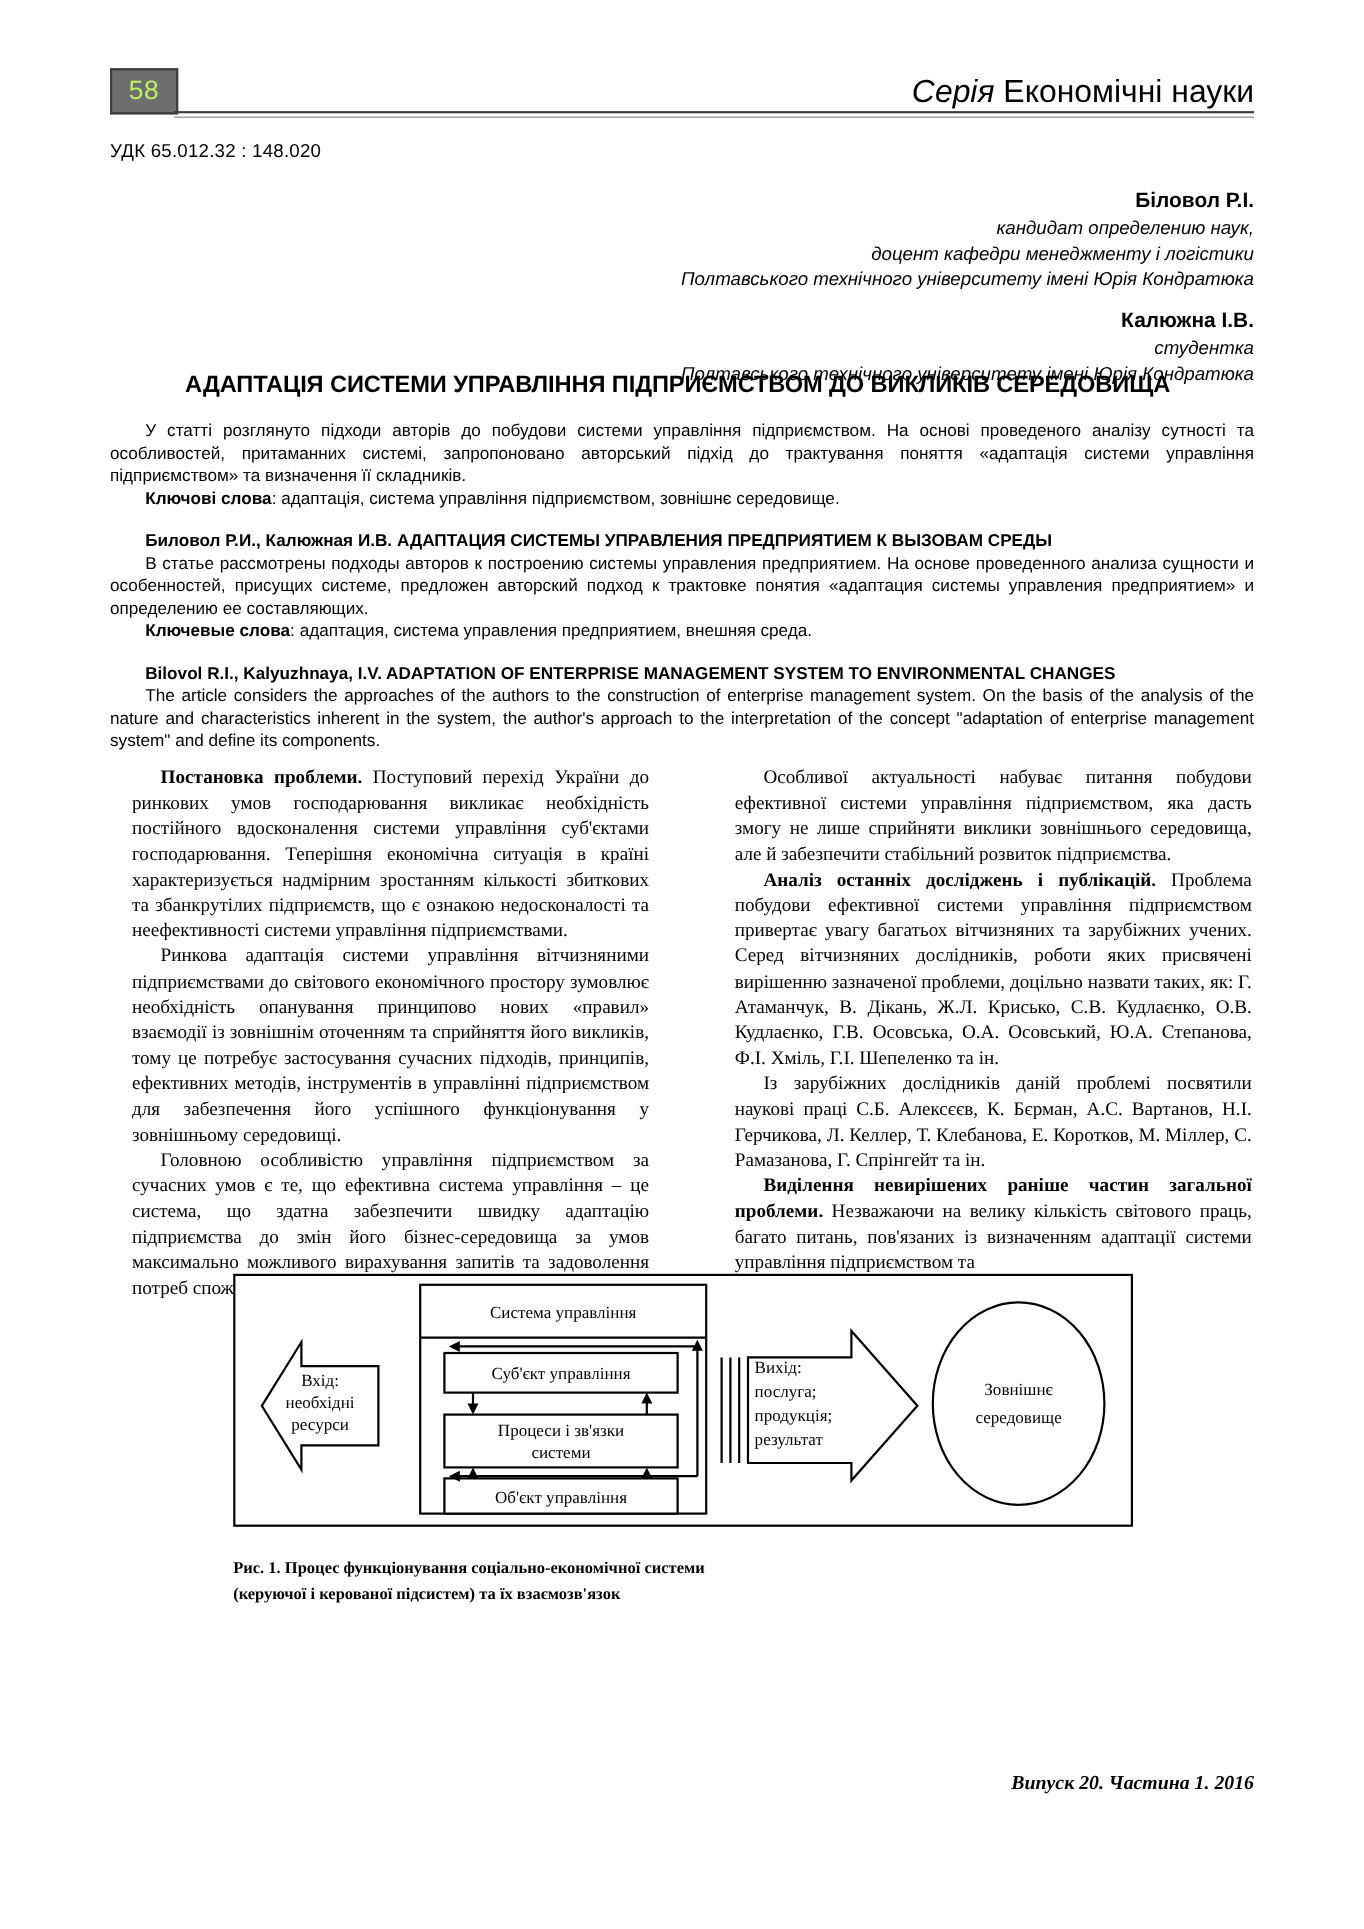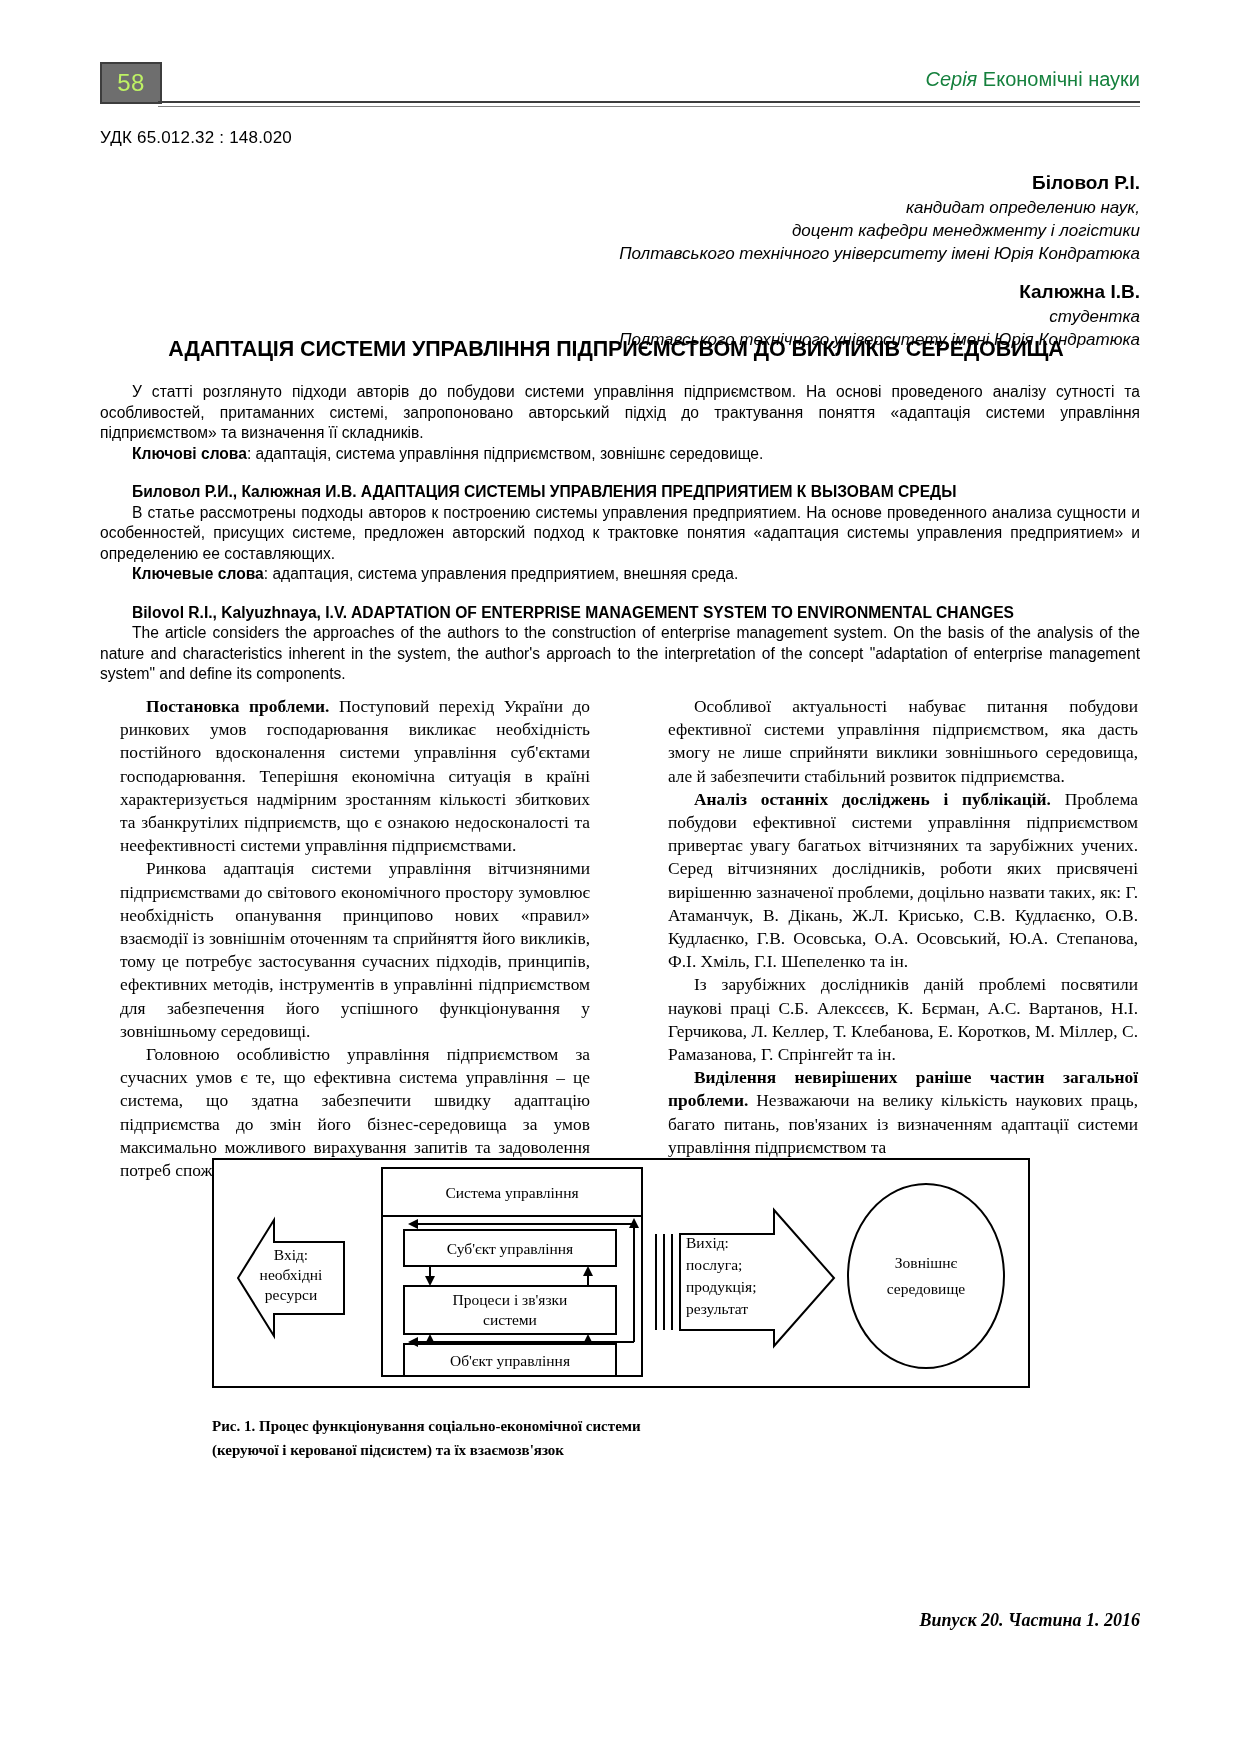--- a/index.html
+++ b/index.html
@@ -45,22 +45,22 @@
     color: #bef264;
     font-size: 24px;
     line-height: 38px;
     text-align: center;
     letter-spacing: 0.5px;
   }
   .runhead .journal-series {
     position: absolute;
     right: 0;
     top: 6px;
-    font-size: 20px;
-    color: #15803d;
+    font-size: 29px;
+    color: #000000;
     white-space: nowrap;
   }
   .runhead .journal-series .lead {
     font-style: italic;
   }
   .runhead .rule {
     position: absolute;
     left: 58px;
     right: 0;
     top: 39px;
@@ -259,21 +259,21 @@
   <div class="body-cols">
     <div class="col left">
       <p><b>Постановка проблеми.</b><span> Поступовий перехід України до ринкових умов господарювання викликає необхідність постійного вдосконалення системи управління суб'єктами господарювання. Теперішня економічна ситуація в країні характеризується надмірним зростанням кількості збиткових та збанкрутілих підприємств, що є ознакою недосконалості та неефективності системи управління підприємствами.</span></p>
       <p><span>Ринкова адаптація системи управління вітчизняними підприємствами до світового економічного простору зумовлює необхідність опанування принципово нових «правил» взаємодії із зовнішнім оточенням та сприйняття його викликів, тому це потребує застосування сучасних підходів, принципів, ефективних методів, інструментів в управлінні підприємством для забезпечення його успішного функціонування у зовнішньому середовищі.</span></p>
       <p><span>Головною особливістю управління підприємством за сучасних умов є те, що ефективна система управління – це система, що здатна забезпечити швидку адаптацію підприємства до змін його бізнес-середовища за умов максимально можливого вирахування запитів та задоволення потреб споживачів.</span></p>
     </div>
     <div class="col right">
       <p><span>Особливої актуальності набуває питання побудови ефективної системи управління підприємством, яка дасть змогу не лише сприйняти виклики зовнішнього середовища, але й забезпечити стабільний розвиток підприємства.</span></p>
       <p><b>Аналіз останніх досліджень і публікацій.</b><span> Проблема побудови ефективної системи управління підприємством привертає увагу багатьох вітчизняних та зарубіжних учених. Серед вітчизняних дослідників, роботи яких присвячені вирішенню зазначеної проблеми, доцільно назвати таких, як: Г. Атаманчук, В. Дікань, Ж.Л. Крисько, С.В. Кудлаєнко, О.В. Кудлаєнко, Г.В. Осовська, О.А. Осовський, Ю.А. Степанова, Ф.І. Хміль, Г.І. Шепеленко та ін.</span></p>
       <p><span>Із зарубіжних дослідників даній проблемі посвятили наукові праці С.Б. Алексєєв, К. Бєрман, А.С. Вартанов, Н.І. Герчикова, Л. Келлер, Т. Клебанова, Е. Коротков, М. Міллер, С. Рамазанова, Г. Спрінгейт та ін.</span></p>
-      <p><b>Виділення невирішених раніше частин загальної проблеми.</b><span> Незважаючи на велику кількість наукових праць, багато питань, пов'язаних із визначенням адаптації системи управління підприємством та</span></p>
+      <p><b>Виділення невирішених раніше частин загальної проблеми.</b><span> Незважаючи на велику кількість світового праць, багато питань, пов'язаних із визначенням адаптації системи управління підприємством та</span></p>
     </div>
   </div>
 
   <div class="figure">
     <div class="fig-frame">
       <svg class="fig-svg" width="814" height="226" viewBox="0 0 814 226">
         <g fill="none" stroke="#000" stroke-width="2">
 
           <polygon points="24,118 60,60 60,82 130,82 130,154 60,154 60,176" stroke-width="2" fill="#fff"></polygon>
 

